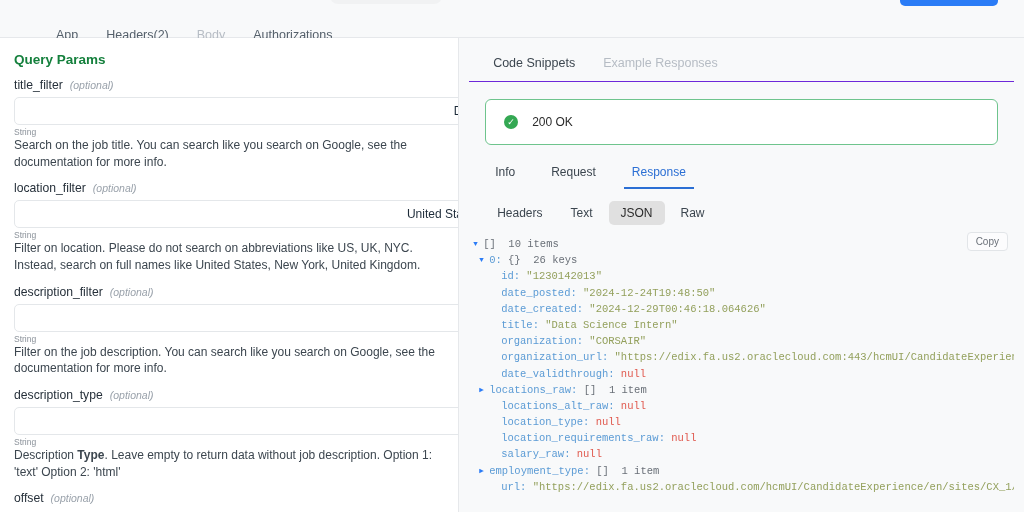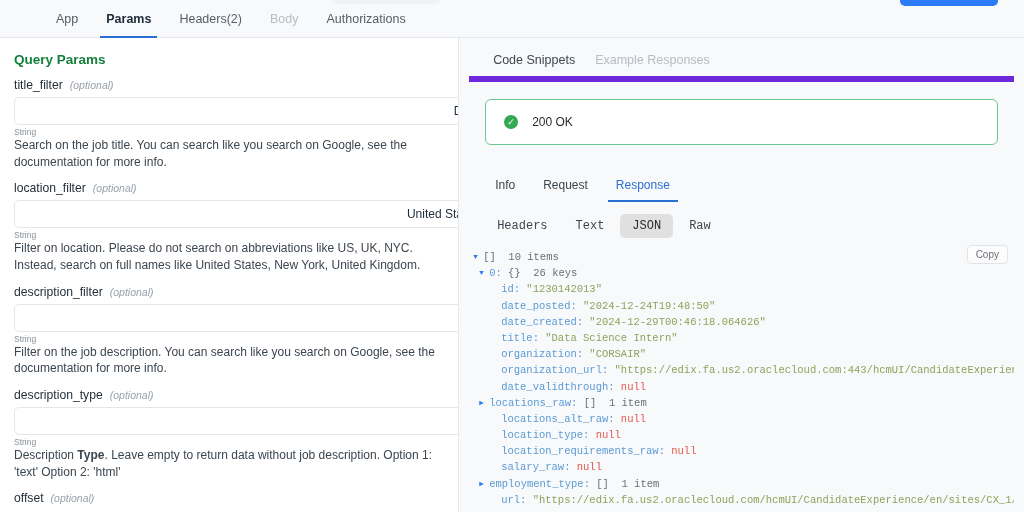--- a/index.html
+++ b/index.html
@@ -35,21 +35,21 @@
     color: #fff; font-size: 11px;
     cursor: pointer;
   }
   .tabs-main {
     position: absolute; left: 42px; top: 0;
     height: 38px;
     display: flex; align-items: center; gap: 0px;
   }
   .tab-main {
     position: relative;
-    padding: 0 14px;
+    padding: 16px 14px;
     height: 38px;
     line-height: 38px;
     font-size: 12.5px;
     color: #55606b;
     cursor: pointer;
     white-space: nowrap;
   }
   .tab-main.active { color: #1d2b39; font-weight: 600; }
   .tab-main.active::after {
     content: ""; position: absolute; left: 8px; right: 8px; bottom: 0;
@@ -102,24 +102,24 @@
   .field-type { font-size: 8.5px; color: #8b929a; margin-top: 2px; line-height: 1.2; }
   .field-desc {
     font-size: 12px; color: #3c464f; line-height: 1.38;
     margin-top: 0px; margin-bottom: 11px;
     max-width: 481px;
   }
   .field-desc b { font-weight: 700; }
 
   
   .rtabs {
-    display: flex; align-items: center; gap: 0;
+    display: flex; align-items: center; gap: 8px;
     padding: 0 0 0 14px;
     height: 44px;
-    border-bottom: 6px solid #6d28d9;
+    border-bottom: 1px solid #6d28d9;
     margin: 0 10px 0 10px;
   }
   .rtab {
     position: relative;
     padding: 0 10px; height: 44px; line-height: 50px;
     font-size: 12.5px; color: #3c464f; cursor: pointer; white-space: nowrap;
   }
   .rtab.muted { color: #b6bcc4; }
   .rtab.active { color: #2b6fd4; }
   .rtab.active::after {
@@ -141,35 +141,35 @@
     width: 14px; height: 14px; border-radius: 50%;
     background: #34a853;
     display: inline-flex; align-items: center; justify-content: center;
     color: #fff; font-size: 9px; line-height: 1;
     flex: 0 0 auto;
   }
   .status-text { font-size: 12px; color: #2b2b2b; text-align: center; }
 
   .sub-tabs {
     display: flex; align-items: center;
-    margin: 28px 0 0 26px;
-    gap: 8px;
+    margin: 15px 0 0 26px;
+    gap: 16px;
   }
   .sub-tab {
     position: relative;
     padding: 0 10px; height: 24px; line-height: 24px;
     font-size: 12px; color: #3c464f; cursor: pointer;
   }
   .sub-tab.active { color: #2b6fd4; }
   .sub-tab.active::after {
     content: ""; position: absolute; left: 2px; right: 2px; bottom: -5px;
     height: 2px; background: #2b6fd4;
   }
 
-  .fmt-tabs { display: flex; align-items: center; margin: 17px 0 0 26px; gap: 4px; font-family: Liberation Mono, monospace; }
+  .fmt-tabs { display: flex; align-items: center; margin: 17px 0 0 26px; gap: 4px; }
   .fmt-tab {
     padding: 5px 12px; border-radius: 5px;
     font-size: 12px; color: #3c464f; cursor: pointer;
     background: transparent;
   }
   .fmt-tab.active { background: #e0e0e0; color: #2b2b2b; }
 
   .json-wrap { position: relative; margin: 11px 0 0 0; padding: 0 10px 0 14px; }
   .copy-btn {
     position: absolute; right: 16px; top: -4px;
@@ -201,21 +201,20 @@
 </head>
 <body>
 
 <div id="app">
 
   <div class="topbar">
     <div class="ghost-pill"></div>
     <button class="blue-btn"></button>
     <div class="tabs-main">
       <div class="tab-main">App</div>
-      <div class="tab-main active">Params</div>
       <div class="tab-main">Headers(2)</div>
       <div class="tab-main disabled">Body</div>
       <div class="tab-main">Authorizations</div>
     </div>
   </div>
 
   <div class="body-split">
 
     <div class="left-pane">
       <div class="section-title">Query Params</div>

